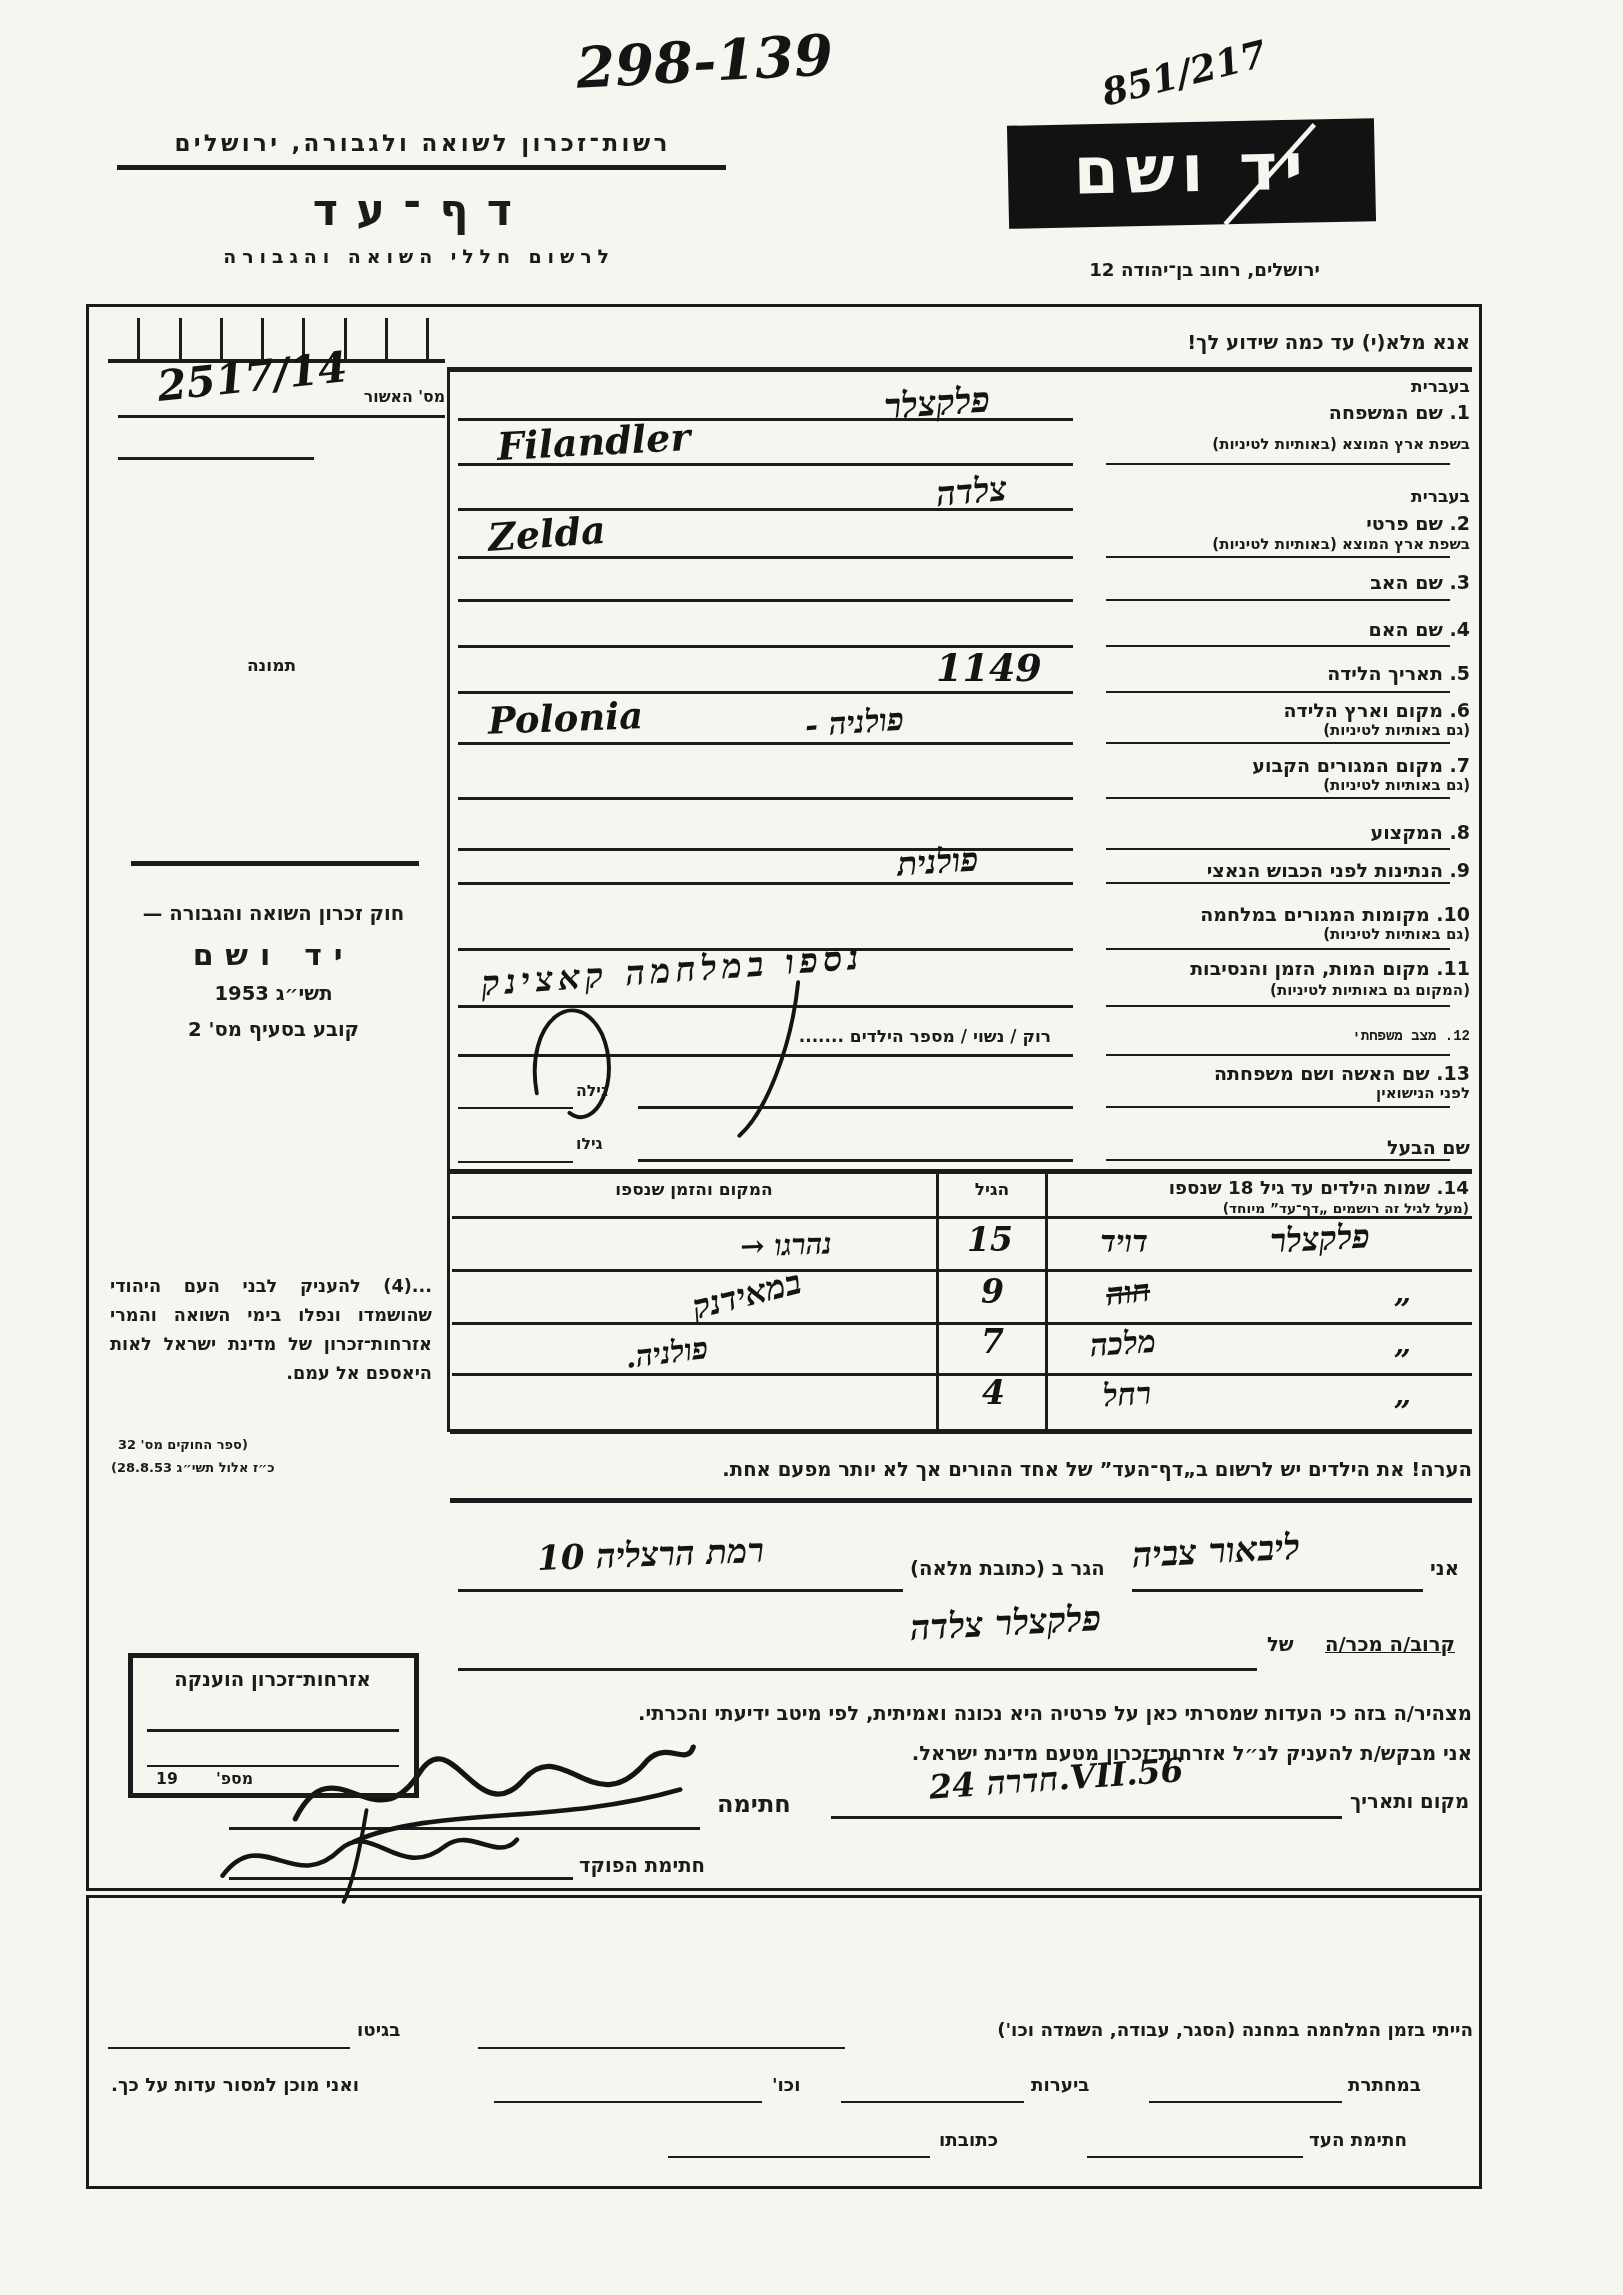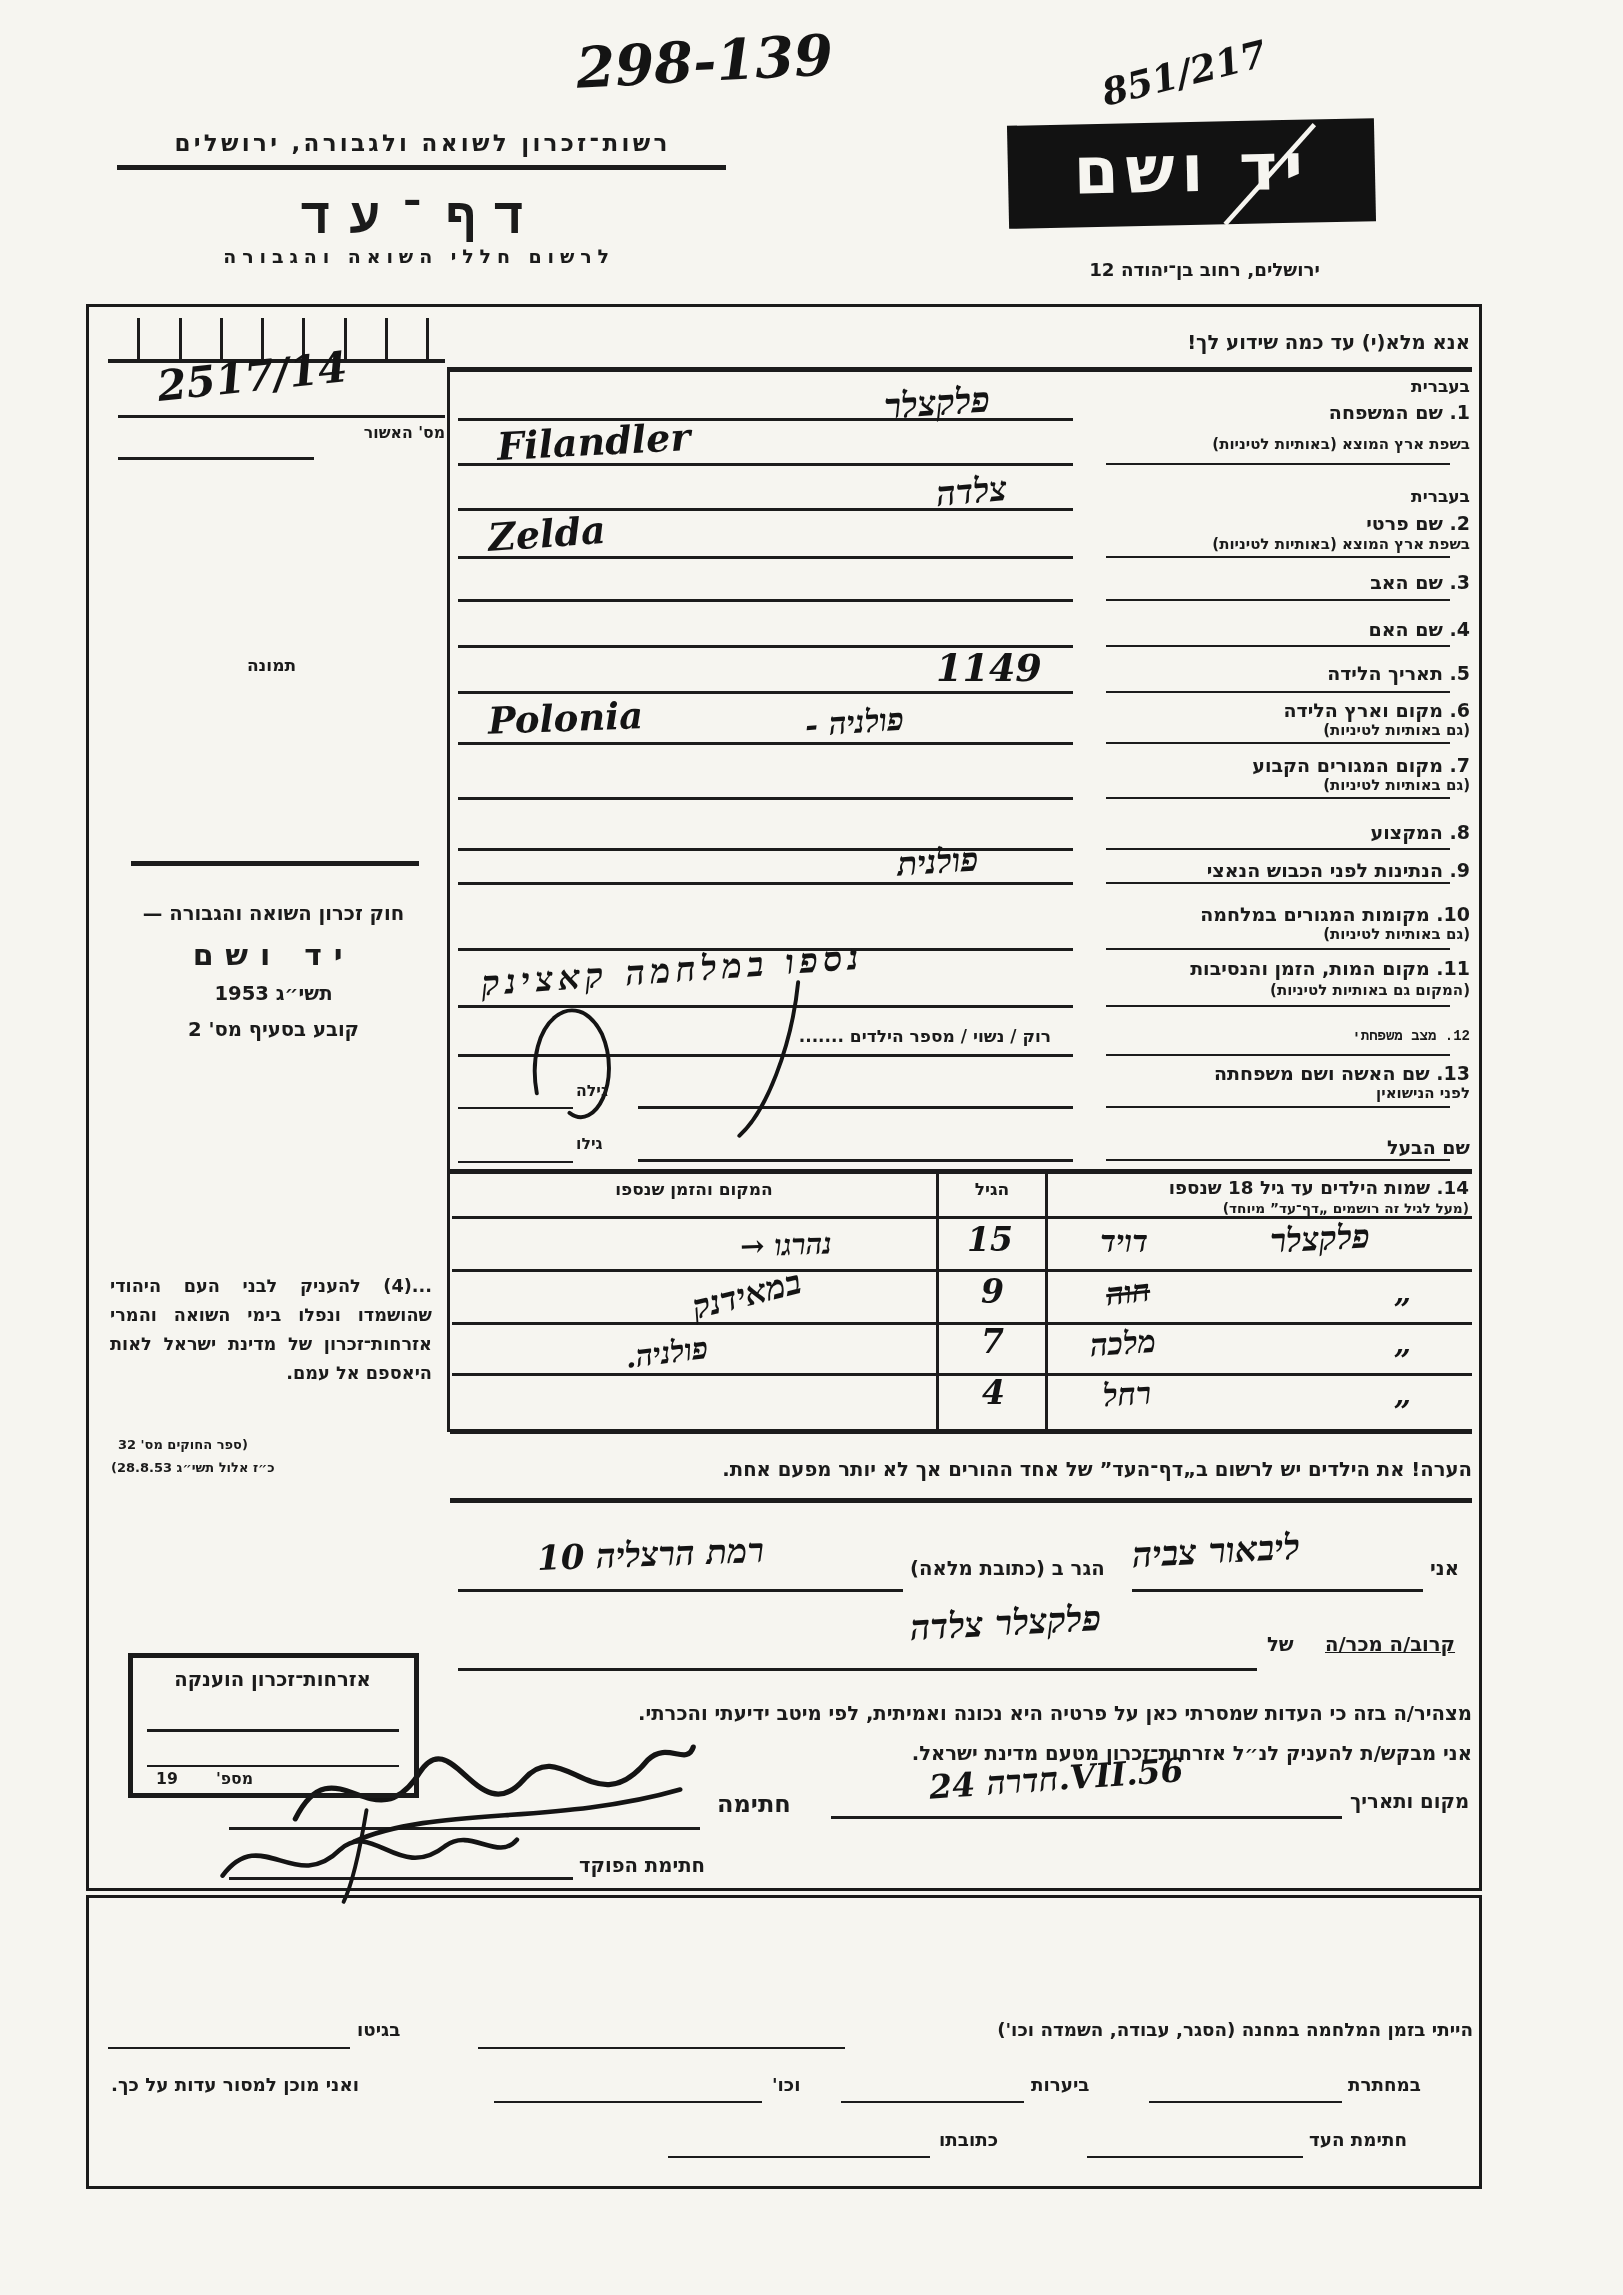--- a/index.html
+++ b/index.html
@@ -23,21 +23,21 @@
 </head>
 <body>
 
 <div id="page">
 
   <div class="hand latin" style="left:576px;top:27.5px;font-size:56px;transform:rotate(-3deg);">298-139</div>
   <div class="hand latin" style="left:1100px;top:51px;font-size:37px;transform:rotate(-14deg);">851/217</div>
 
   <div class="printed center" style="left:118px;top:130px;width:609px;font-size:23px;letter-spacing:3.3px;">רשות־זכרון לשואה ולגבורה, ירושלים</div>
   <div class="rule thick" style="left:117px;top:165px;width:609px;"></div>
-  <div class="printed center" style="left:281px;top:191px;width:281px;font-size:50px;letter-spacing:18.3px;font-family:Liberation Mono, monospace;">דף־עד</div>
+  <div class="printed center" style="left:281px;top:185px;width:281px;font-size:43px;letter-spacing:18.3px;">דף־עד</div>
   <div class="printed center" style="left:229px;top:245px;width:386px;font-size:19px;letter-spacing:5.9px;">לרשום חללי השואה והגבורה</div>
 
   <div class="abs" style="left:1008px;top:122px;width:367px;height:103px;background:#121212;transform:rotate(-1.2deg);">
     <div class="printed center" style="position:absolute;left:0;top:9.2px;width:367px;font-size:65px;color:#f6f5f0;letter-spacing:6.5px;">יד ושם</div>
     <svg width="367" height="103" style="left:0;top:0;" viewBox="0 0 560 158">
       <line x1="330" y1="158" x2="470" y2="8" stroke="#f6f5f0" stroke-width="7"></line>
     </svg>
   </div>
   <div class="printed center" style="left:1018px;top:259px;width:373px;font-size:18.3px;">ירושלים, רחוב בן־יהודה 12</div>
 
@@ -50,21 +50,21 @@
   <div class="rule" style="left:108px;top:359px;width:337px;height:3.9px;"></div>
   <div class="vline" style="left:137px;top:318px;height:41px;width:3.3px;"></div>
   <div class="vline" style="left:179px;top:318px;height:41px;width:3.3px;"></div>
   <div class="vline" style="left:220px;top:318px;height:41px;width:3.3px;"></div>
   <div class="vline" style="left:261px;top:318px;height:41px;width:3.3px;"></div>
   <div class="vline" style="left:302px;top:318px;height:41px;width:3.3px;"></div>
   <div class="vline" style="left:344px;top:318px;height:41px;width:3.3px;"></div>
   <div class="vline" style="left:385px;top:318px;height:41px;width:3.3px;"></div>
   <div class="vline" style="left:426px;top:318px;height:41px;width:3.3px;"></div>
 
-  <div class="printed" style="left:350px;top:387px;width:95px;font-size:15.7px;margin-top:36px;">מס' האשור</div>
+  <div class="printed" style="left:350px;top:387px;width:95px;font-size:15.7px;">מס' האשור</div>
   <div class="hand latin" style="left:157px;top:352px;font-size:42px;transform:rotate(-6deg);">2517/14</div>
   <div class="rule" style="left:118px;top:415px;width:327px;height:3.3px;"></div>
   <div class="rule" style="left:118px;top:457px;width:196px;"></div>
 
   <div class="printed center" style="left:232px;top:655px;width:79px;font-size:17px;">תמונה</div>
 
   <div class="rule thick" style="left:131px;top:861px;width:288px;"></div>
   <div class="printed center" style="left:108px;top:902px;width:331px;font-size:19.6px;">חוק זכרון השואה והגבורה —</div>
   <div class="printed center" style="left:108px;top:937px;width:331px;font-size:30px;letter-spacing:11.8px;">יד ושם</div>
   <div class="printed center" style="left:108px;top:982px;width:331px;font-size:19.6px;">תשי״ג 1953</div>

